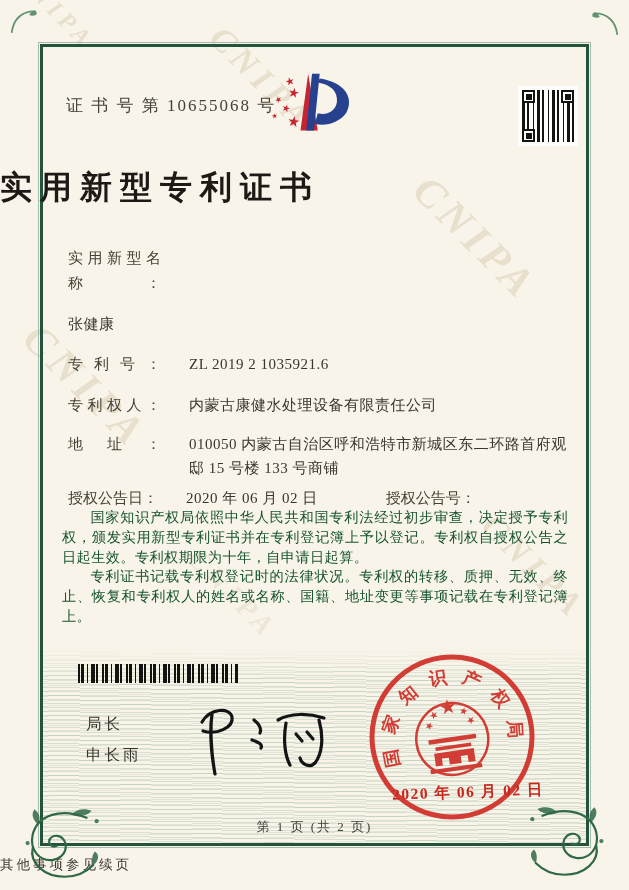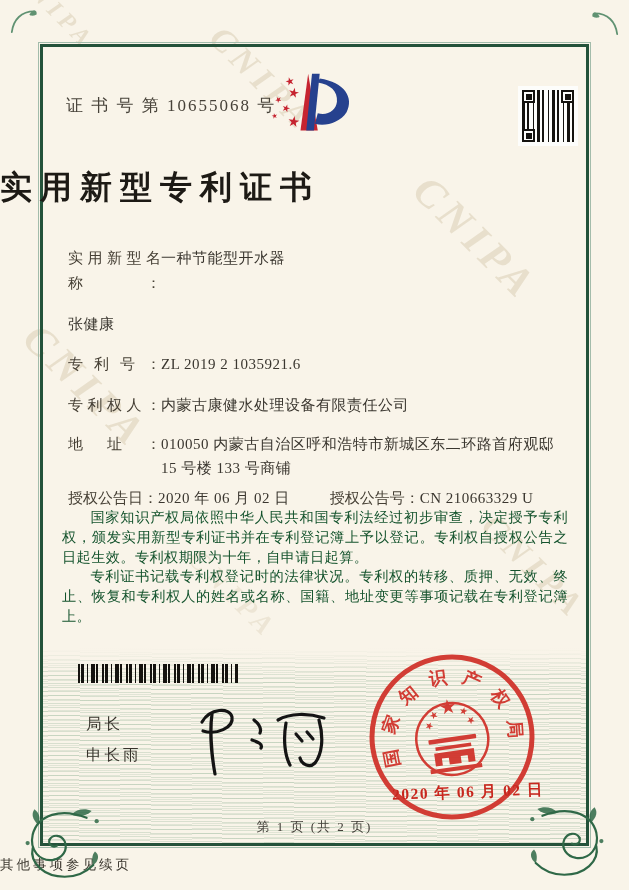--- a/index.html
+++ b/index.html
@@ -31,21 +31,21 @@
     background:
       repeating-linear-gradient(90deg,#15130f 0 3px,rgba(0,0,0,0) 3px 5px,#15130f 5px 7px,rgba(0,0,0,0) 7px 11px,#15130f 11px 12px,rgba(0,0,0,0) 12px 15px),
       repeating-linear-gradient(0deg,rgba(253,253,251,.95) 0 2px,rgba(0,0,0,0) 2px 5px,rgba(253,253,251,.9) 5px 6px,rgba(0,0,0,0) 6px 9px,rgba(253,253,251,.9) 9px 11px,rgba(0,0,0,0) 11px 14px);}
   .finder{position:absolute;width:13px;height:13px;border:2.5px solid #15130f;background:#fdfdfb;box-sizing:border-box;}
   .finder::after{content:"";position:absolute;inset:1.5px;background:#15130f;}
   .finder.tl{left:4px;top:4px}.finder.tr{right:4px;top:4px}.finder.bl{left:4px;bottom:4px}
   .title{position:absolute;left:0;right:0;top:166px;z-index:3;text-align:left;
          font-size:32px;font-weight:bold;letter-spacing:8px;color:#1d1a15;}
   
   .fields{position:absolute;left:68px;top:246px;width:506px;z-index:3;font-size:15px;}
-  .frow{display:flex;line-height:25px;margin-bottom:15.5px;}
+  .frow{display:flex;line-height:25px;margin-bottom:15.5px;gap:28px;}
   .frow.addr{line-height:23.5px;margin-bottom:6px;}
   .flabel{display:inline-block;width:93px;text-align:justify;text-align-last:justify;
           color:#453f34;flex:none;}
   .flabel::after{content:"：";}
   .flabel.auto{width:auto;text-align-last:auto;}
   .fvalue{flex:1;color:#3a362f;letter-spacing:.5px;}
   .fvalue.fixed{flex:none;}
   .g2{margin-left:40px;}
   
   .bodytext{position:absolute;left:62px;top:508px;width:506px;z-index:3;
@@ -156,42 +156,40 @@
     <span class="finder tl"></span>
     <span class="finder tr"></span>
     <span class="finder bl"></span>
   </div>
 
   <div class="title">实用新型专利证书</div>
 
   <div class="fields">
     <div class="frow">
       <span class="flabel">实用新型名称</span>
-      <span class="fvalue">一种节能型开水器</span>
     </div>
     <div class="frow">
       <span class="fvalue">张健康</span>
     </div>
     <div class="frow">
       <span class="flabel">专利号</span>
       <span class="fvalue">ZL 2019 2 1035921.6</span>
     </div>
     <div class="frow">
       <span class="flabel">专利权人</span>
       <span class="fvalue">内蒙古康健水处理设备有限责任公司</span>
     </div>
     <div class="frow addr">
       <span class="flabel">地址</span>
       <span class="fvalue">010050 内蒙古自治区呼和浩特市新城区东二环路首府观邸 15 号楼 133 号商铺</span>
     </div>
     <div class="frow">
       <span class="flabel auto">授权公告日</span>
       <span class="fvalue fixed">2020 年 06 月 02 日</span>
       <span class="flabel auto g2">授权公告号</span>
-      <span class="fvalue fixed">CN 210663329 U</span>
     </div>
   </div>
 
   <div class="bodytext">
     <p>国家知识产权局依照中华人民共和国专利法经过初步审查，决定授予专利权，颁发实用新型专利证书并在专利登记簿上予以登记。专利权自授权公告之日起生效。专利权期限为十年，自申请日起算。</p>
     <p>专利证书记载专利权登记时的法律状况。专利权的转移、质押、无效、终止、恢复和专利权人的姓名或名称、国籍、地址变更等事项记载在专利登记簿上。</p>
   </div>
 
   <div class="barcode"></div>
 

